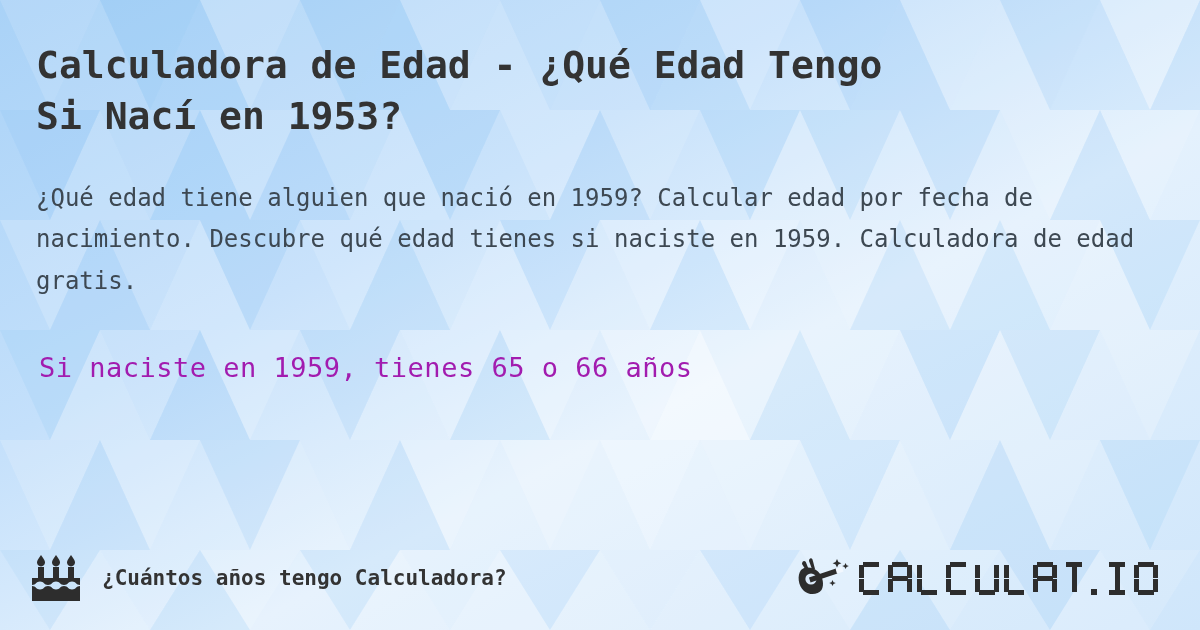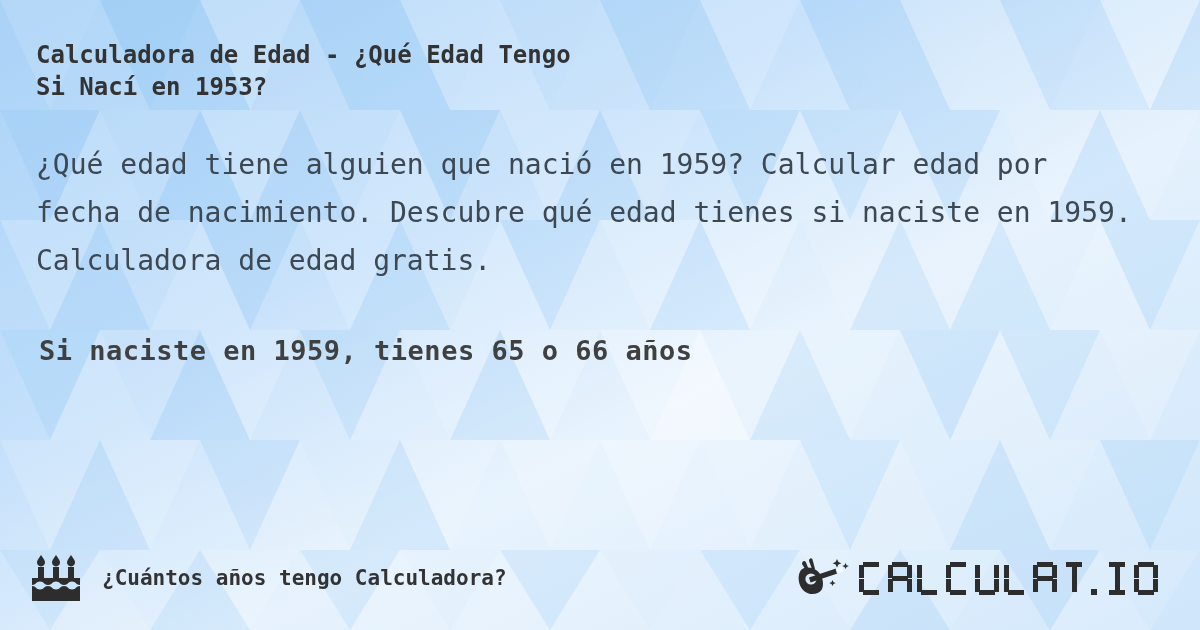--- a/index.html
+++ b/index.html
@@ -31,47 +31,47 @@
     z-index: 2;
     padding: 40px 30px 0 30px;
     display: flex;
     flex-direction: column;
   }
 
   
   .title {
     font-family: "DejaVu Sans Mono", monospace;
     font-weight: bold;
-    font-size: 24px;
+    font-size: 38px;
     line-height: 1.33;
     color: #333333;
     letter-spacing: 0px;
     max-width: 1140px;
     margin-left: 6px;
   }
 
   
   .desc {
     margin-top: 37px;
     margin-left: 6px;
     font-family: "DejaVu Sans Mono", monospace;
-    font-size: 28px;
+    font-size: 24px;
     line-height: 1.72;
     color: #3d4852;
     max-width: 1105px;
   }
 
   
   .answer {
     margin-top: 50px;
     margin-left: 9px;
     font-family: "DejaVu Sans Mono", monospace;
-    font-weight: bold;
+    font-weight: normal;
     font-size: 27px;
-    color: #404040;
+    color: #a21caf;
     letter-spacing: 0.5px;
   }
 
   
   .footer {
     position: absolute;
     left: 0;
     right: 8px;
     bottom: 24px;
     height: 56px;

